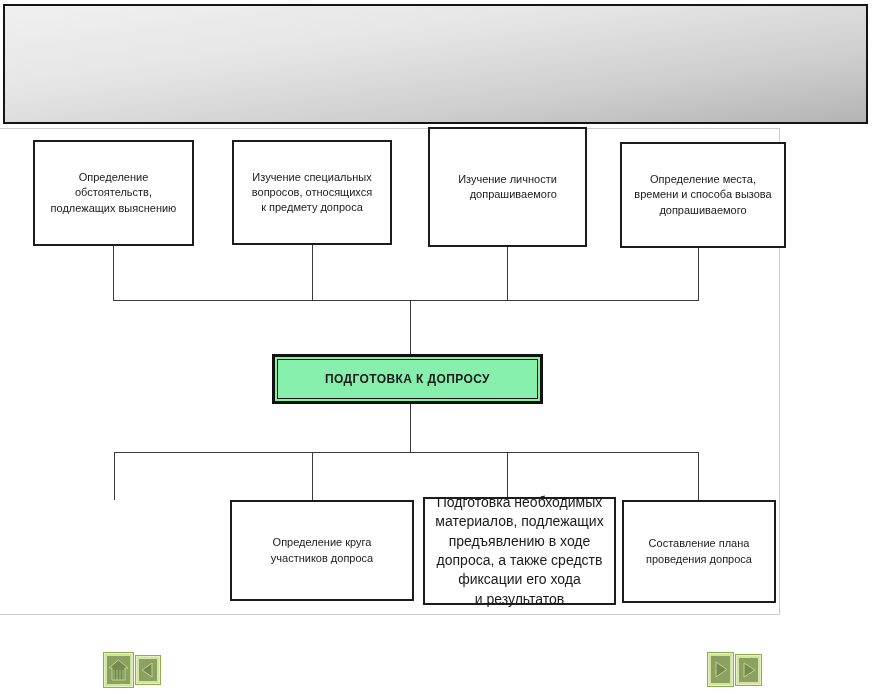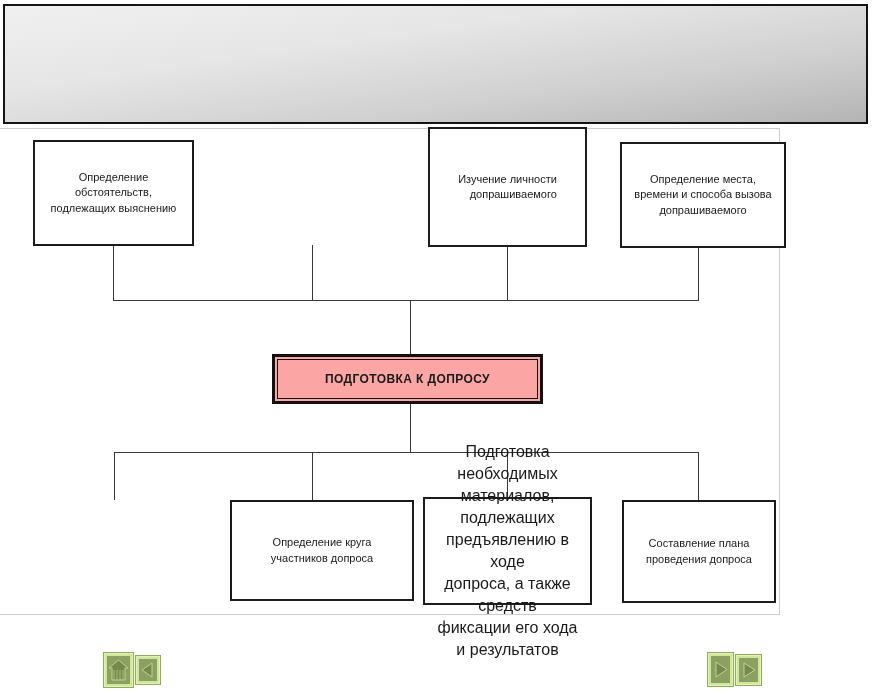--- a/index.html
+++ b/index.html
@@ -24,26 +24,26 @@
     display:flex;align-items:center;justify-content:center;text-align:center;
     font-size:11px;line-height:1.38;white-space:pre-line;padding:2px;
     box-sizing:border-box;
   }
   .b1{left:33px;top:140px;width:161px;height:106px;}
   .b2{left:232px;top:140px;width:160px;height:105px;}
   .b3{left:428px;top:127px;width:159px;height:120px;text-align:right;}
   .b4{left:620px;top:142px;width:166px;height:106px;}
   .b5{left:33px;top:500px;width:162px;height:105px;}
   .b6{left:230px;top:500px;width:184px;height:101px;}
-  .b7{left:423px;top:497px;width:169px;height:108px;font-size:16px;}
+  .b7{left:423px;top:497px;width:193px;height:108px;font-size:14px;}
   .b8{left:622px;top:500px;width:154px;height:103px;}
   
   .center-box{
     position:absolute;left:272px;top:354px;width:271px;height:50px;
-    border:3px solid #111111;background:#fca5a5;box-sizing:border-box;
+    border:3px solid #111111;background:#86efac;box-sizing:border-box;
   }
   .center-box-inner{
     position:absolute;left:2px;top:2px;right:2px;bottom:2px;
     border:1px solid #111111;
     display:flex;align-items:center;justify-content:center;
     font-size:12px;font-weight:bold;letter-spacing:.4px;text-align:center;
   }
   
   .line{position:absolute;background:#3a3a3a;}
   
@@ -76,20 +76,23 @@
   <div class="line" style="left:410px;top:404px;width:1px;height:48px;"></div>
   <div class="line" style="left:114px;top:452px;width:585px;height:1px;"></div>
   <div class="line" style="left:114px;top:452px;width:1px;height:48px;"></div>
   <div class="line" style="left:312px;top:452px;width:1px;height:48px;"></div>
   <div class="line" style="left:507px;top:452px;width:1px;height:45px;"></div>
   <div class="line" style="left:698px;top:452px;width:1px;height:48px;"></div>
 
   <div class="fbox b1">Определение
 обстоятельств,
 подлежащих выяснению</div>
+  <div class="fbox b2">Изучение специальных
+вопросов, относящихся
+к предмету допроса</div>
   <div class="fbox b3">Изучение личности
 допрашиваемого</div>
   <div class="fbox b4">Определение места,
 времени и способа вызова
 допрашиваемого</div>
 
   <div class="center-box">
     <div class="center-box-inner">ПОДГОТОВКА К ДОПРОСУ</div>
   </div>
 

